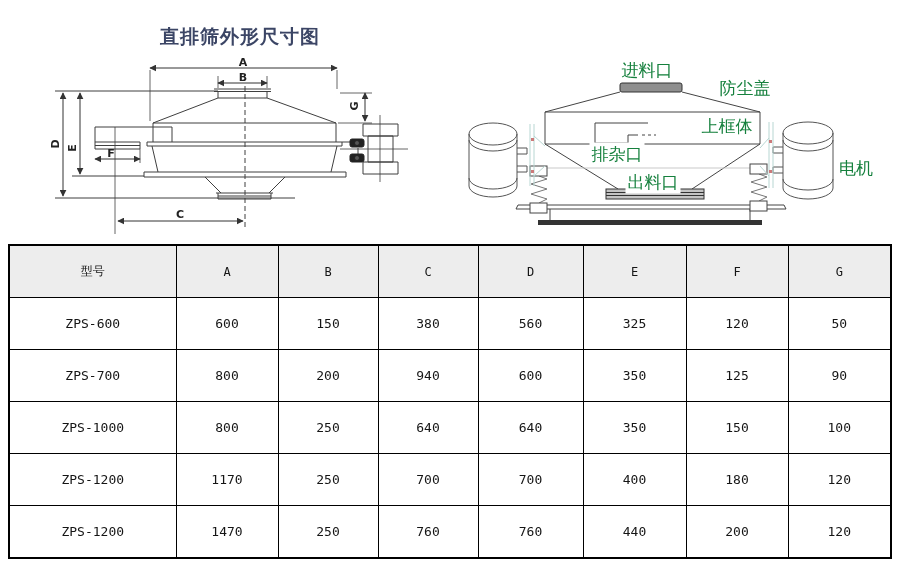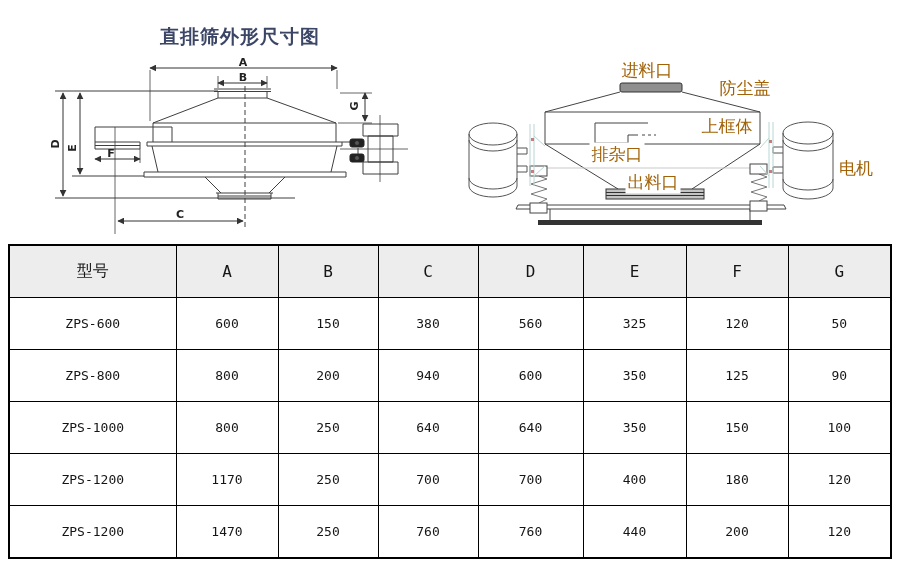--- a/index.html
+++ b/index.html
@@ -8,28 +8,28 @@
   .diagram{position:absolute;top:0;height:240px;margin-top:16px;}
   .diagram-left{left:0;width:450px;}
   .diagram-right{left:450px;width:450px;}
   .diagram svg{position:absolute;left:0;top:0;}
   .diagram-title{position:absolute;top:8px;left:240px;transform:translateX(-50%);
         font:700 19px "DejaVu Sans",sans-serif;color:#3b4565;white-space:nowrap;letter-spacing:1px;}
   .dim-label{position:absolute;transform:translate(-50%,-50%);
         font:600 11px "DejaVu Sans",sans-serif;color:#222;}
   .dim-label.vert{transform:translate(-50%,-50%) rotate(-90deg);}
   .cn-label{position:absolute;transform:translate(-50%,-50%);
-        font:500 17px "DejaVu Sans",sans-serif;color:#a16207;white-space:nowrap;}
+        font:500 17px "DejaVu Sans",sans-serif;color:#15803d;white-space:nowrap;}
   .cn-label.bg{background:#ffffff;padding:0 2px;}
   .spec-table{position:absolute;left:8px;top:244px;width:882px;
         border-collapse:collapse;table-layout:fixed;border:2px solid #000;
         font-family:"DejaVu Sans Mono","DejaVu Sans",monospace;color:#151515;}
   .spec-table th,.spec-table td{border:1px solid #000;text-align:center;vertical-align:middle;
         height:51px;padding:0;font-weight:400;font-size:13px;}
-  .spec-table thead th{background:#ededed;font-size:16px;}
+  .spec-table thead th{background:#ededed;font-size:12px;}
 </style>
 </head>
 <body>
 
 <div class="page">
 
   <div class="diagram diagram-left">
     <svg width="450" height="240" viewBox="0 0 450 240">
       <defs>
         <marker id="ar" viewBox="0 0 10 10" refX="9" refY="5" markerWidth="7" markerHeight="7" orient="auto-start-reverse">
@@ -208,21 +208,21 @@
           <td>ZPS-600</td>
           <td>600</td>
           <td>150</td>
           <td>380</td>
           <td>560</td>
           <td>325</td>
           <td>120</td>
           <td>50</td>
         </tr>
         <tr>
-          <td>ZPS-800</td>
+          <td>ZPS-700</td>
           <td>800</td>
           <td>200</td>
           <td>940</td>
           <td>600</td>
           <td>350</td>
           <td>125</td>
           <td>90</td>
         </tr>
         <tr>
           <td>ZPS-1000</td>

